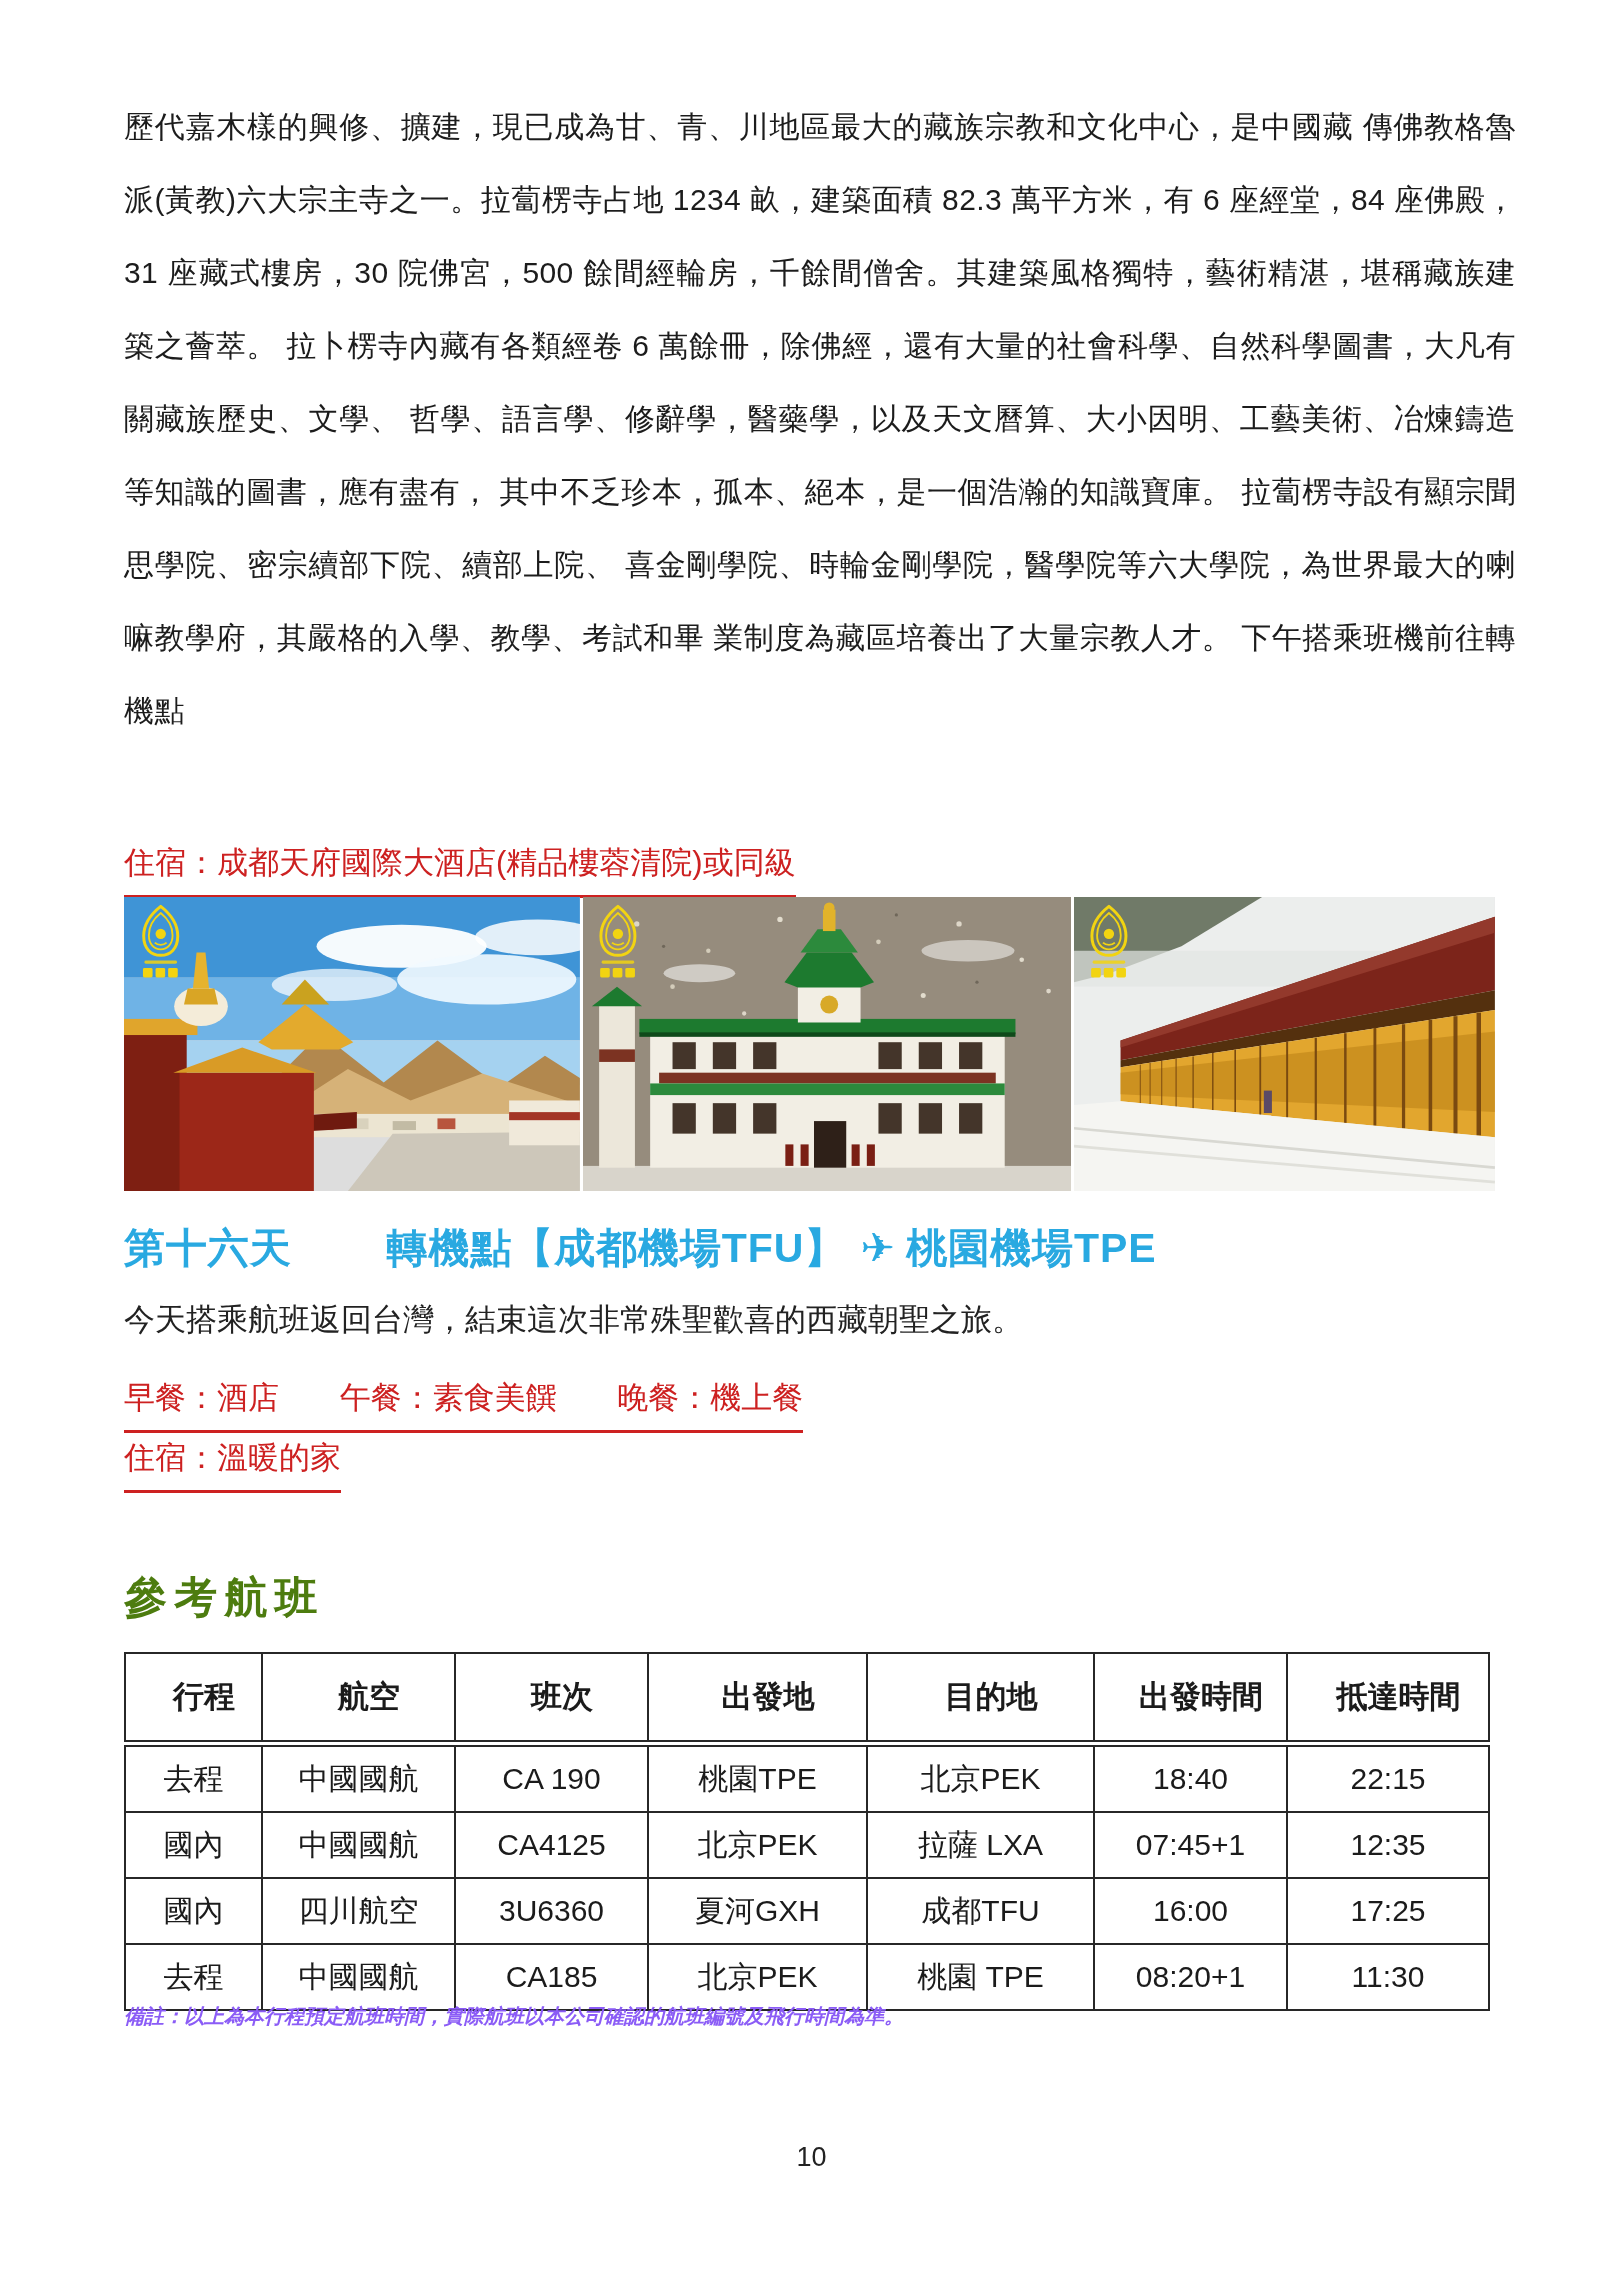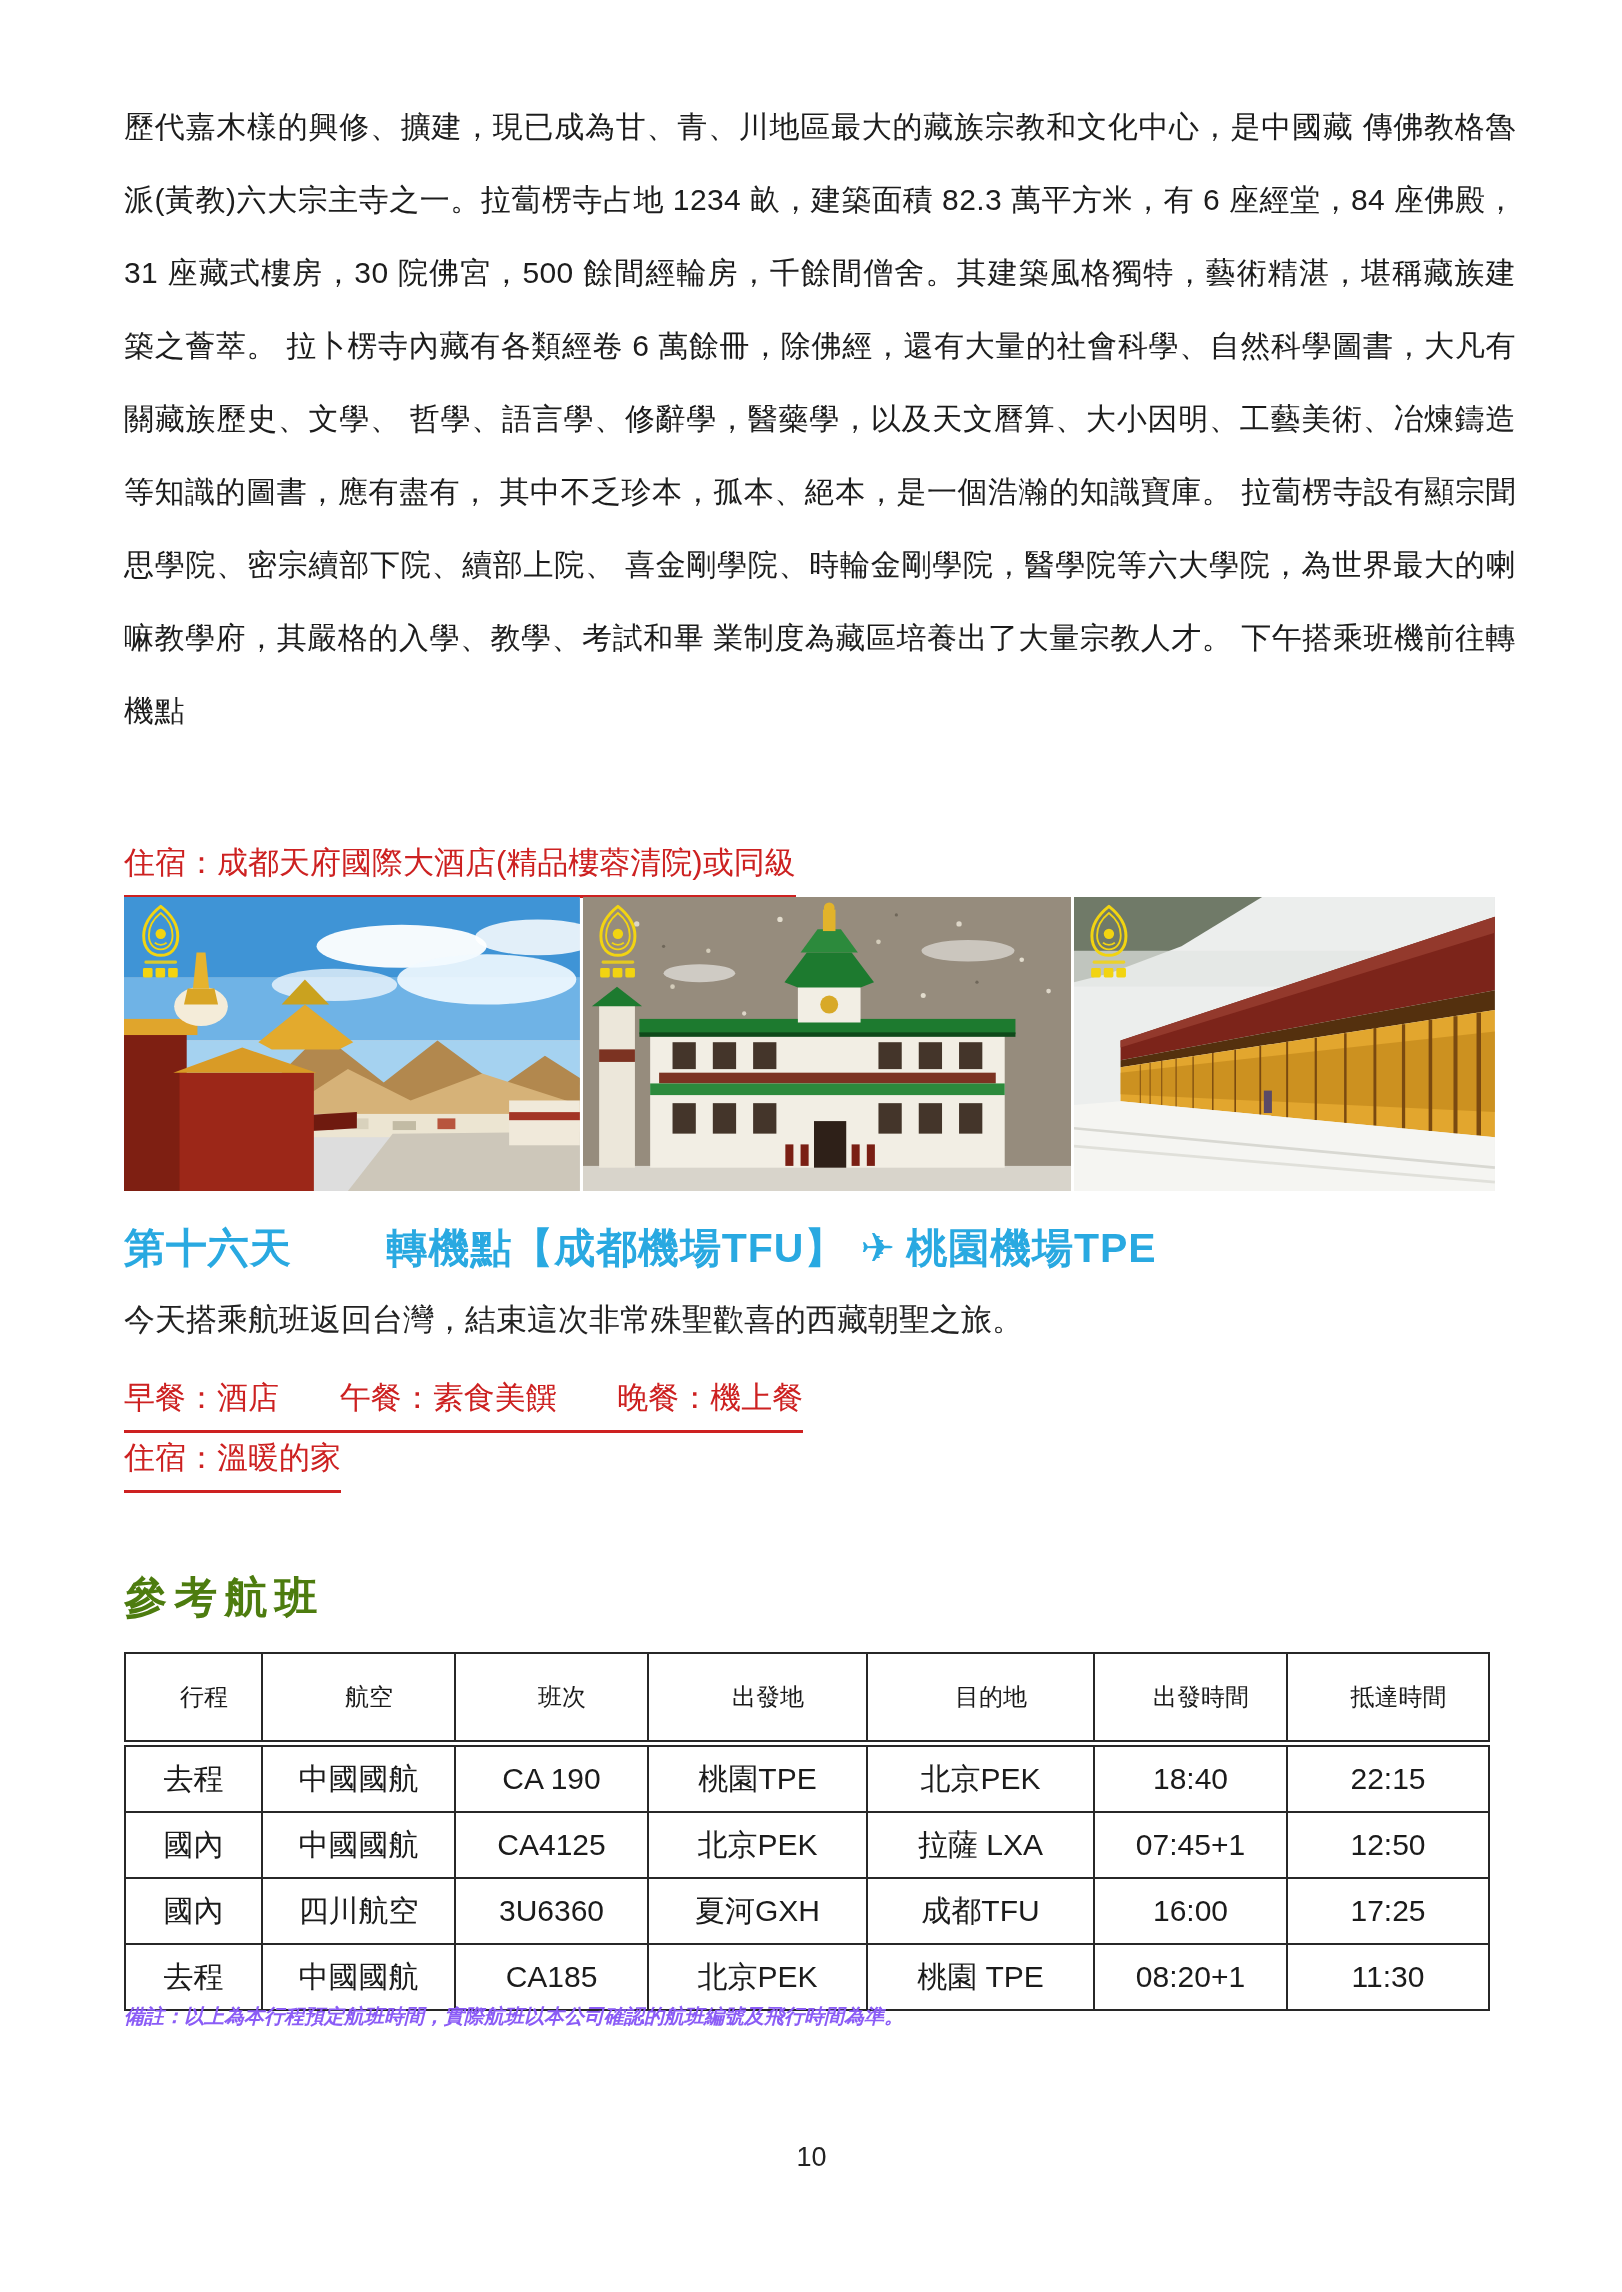--- a/index.html
+++ b/index.html
@@ -45,21 +45,21 @@
     font-size:43px;font-weight:bold;color:#4d7c0f;letter-spacing:7.2px;
   }
   .flights-table{
     position:absolute;left:124px;top:1652px;width:1364px;
     border-collapse:collapse;table-layout:fixed;
   }
   .flights-table th,.flights-table td{
     border:2.7px solid #272727;text-align:center;vertical-align:middle;
     font-size:30px;color:#1b1b1b;padding:0;overflow:hidden;white-space:nowrap;
   }
-  .flights-table thead th{height:86px;font-size:24px;font-weight:normal;border-bottom:7.2px double #272727;padding-left:21px;}
+  .flights-table thead th{height:86px;font-size:31px;font-weight:bold;border-bottom:7.2px double #272727;padding-left:21px;}
   .flights-table tbody td{height:64px;}
 
   .flight-note{
     position:absolute;left:124px;top:2003px;width:1433px;
     font-size:20px;font-weight:bold;color:#8b5cf6;white-space:nowrap;font-style:italic;
   }
 
   .page-number{
     position:absolute;left:0;top:2142px;width:100%;
     text-align:center;font-size:27px;color:#222;
@@ -272,21 +272,21 @@
         <td>18:40</td>
         <td>22:15</td>
       </tr>
       <tr>
         <td>國內</td>
         <td>中國國航</td>
         <td>CA4125</td>
         <td>北京PEK</td>
         <td>拉薩 LXA</td>
         <td>07:45+1</td>
-        <td>12:50</td>
+        <td>12:35</td>
       </tr>
       <tr>
         <td>國內</td>
         <td>四川航空</td>
         <td>3U6360</td>
         <td>夏河GXH</td>
         <td>成都TFU</td>
         <td>16:00</td>
         <td>17:25</td>
       </tr>

